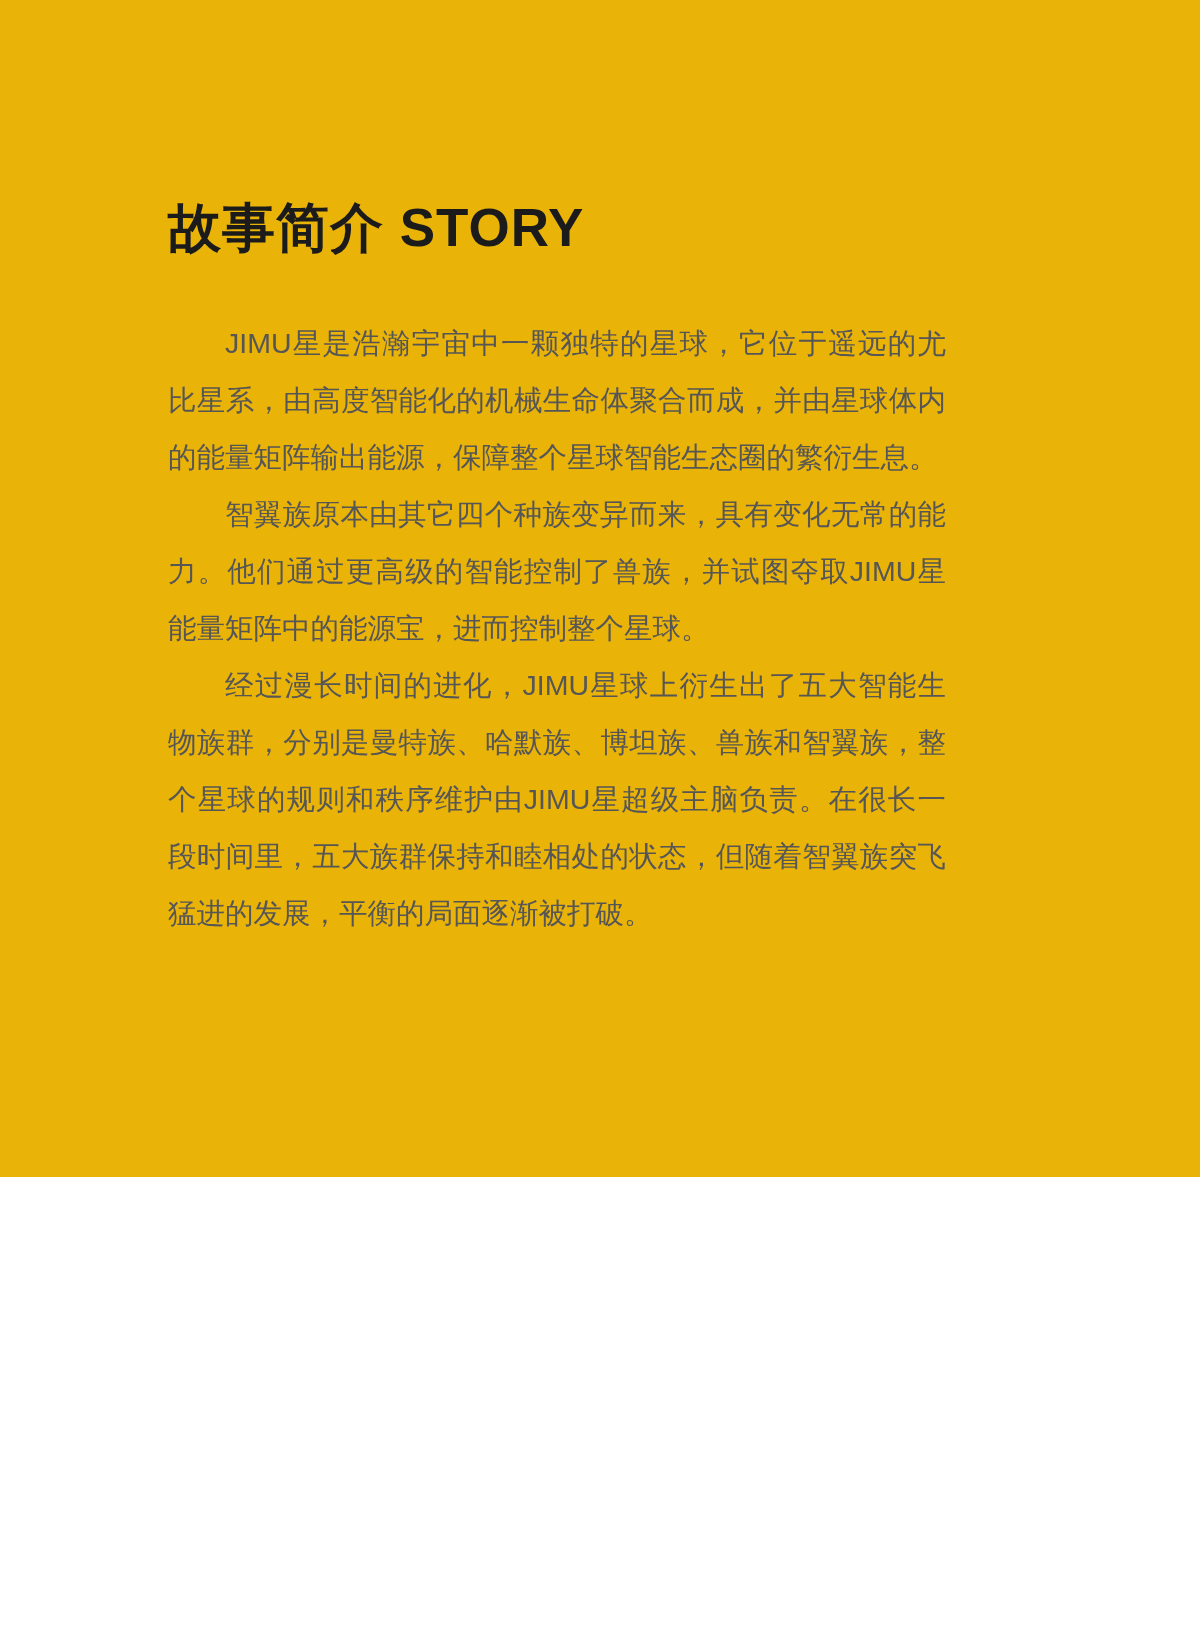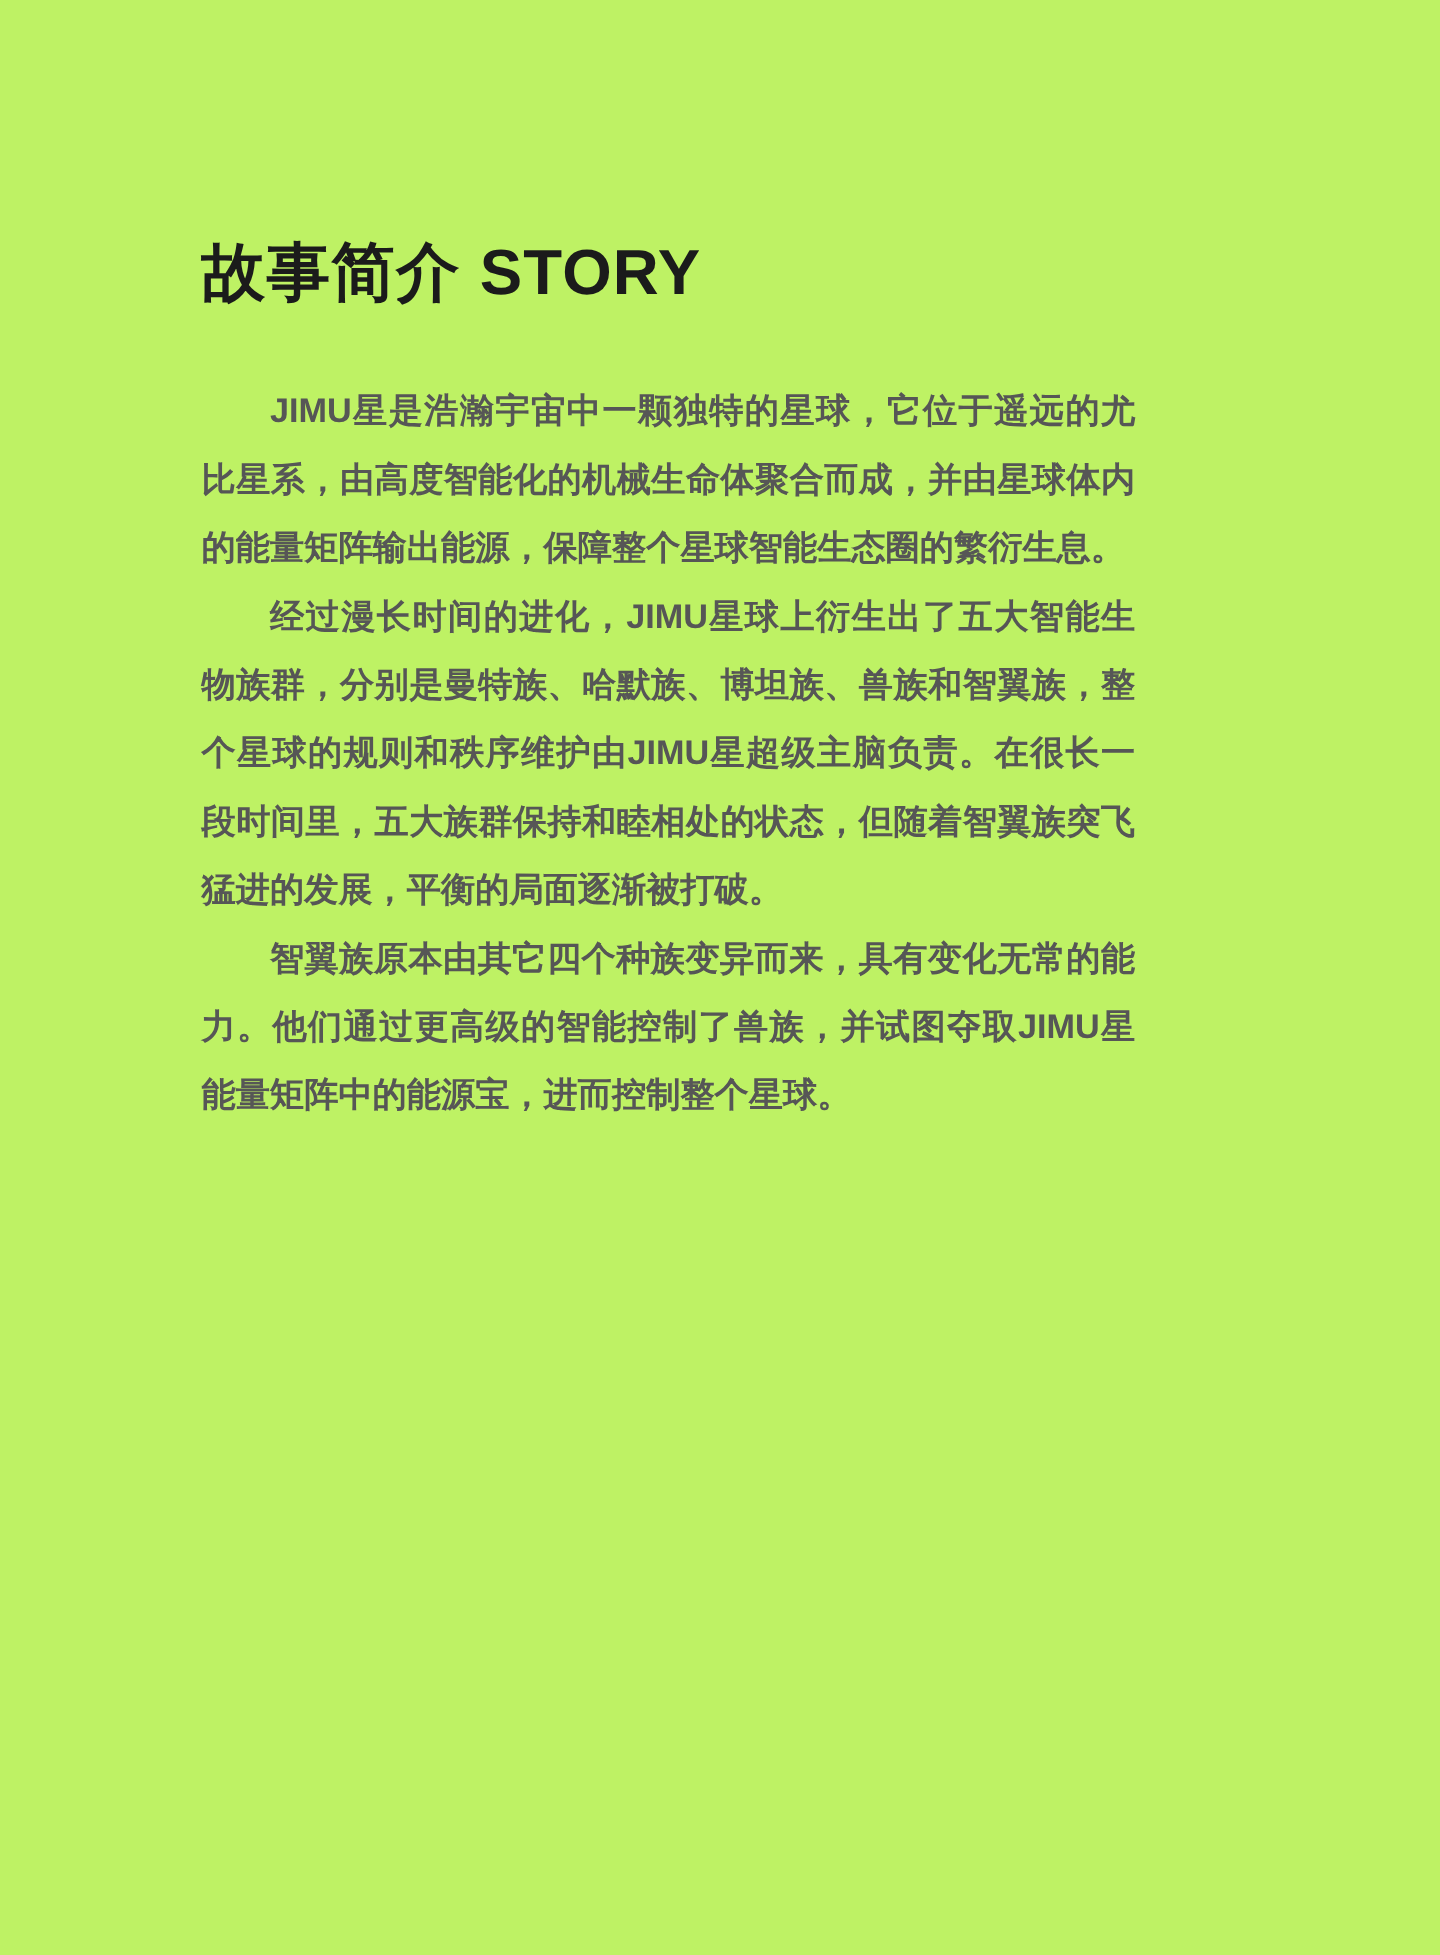--- a/index.html
+++ b/index.html
@@ -3,22 +3,22 @@
   <meta charset="utf-8">
   <style>
     html, body {
       margin: 0;
       padding: 0;
       background: #ffffff;
     }
     .page {
       position: relative;
       width: 1200px;
-      height: 1629px;
-      background: #bef264;
+      height: 1177px;
+      background: #eab308;
       overflow: hidden;
       font-family: "Liberation Sans", "DejaVu Sans", sans-serif;
     }
     .content {
       position: absolute;
       left: 168px;
       top: 197px;
       width: 778px;
     }
     .doc-title {
@@ -34,28 +34,27 @@
       margin-top: 56px;
     }
     .story p {
       margin: 0;
       font-size: 28.5px;
       line-height: 57px;
       color: #565656;
       text-align: justify;
       text-indent: 2em;
       word-break: break-all;
-      font-weight: bold;
     }
   </style>
 </head>
 <body>
 
 <div class="page">
   <div class="content">
     <h1 class="doc-title">故事简介 STORY</h1>
     <div class="story">
       <p>JIMU星是浩瀚宇宙中一颗独特的星球，它位于遥远的尤比星系，由高度智能化的机械生命体聚合而成，并由星球体内的能量矩阵输出能源，保障整个星球智能生态圈的繁衍生息。</p>
+      <p>智翼族原本由其它四个种族变异而来，具有变化无常的能力。他们通过更高级的智能控制了兽族，并试图夺取JIMU星能量矩阵中的能源宝，进而控制整个星球。</p>
       <p>经过漫长时间的进化，JIMU星球上衍生出了五大智能生物族群，分别是曼特族、哈默族、博坦族、兽族和智翼族，整个星球的规则和秩序维护由JIMU星超级主脑负责。在很长一段时间里，五大族群保持和睦相处的状态，但随着智翼族突飞猛进的发展，平衡的局面逐渐被打破。</p>
-      <p>智翼族原本由其它四个种族变异而来，具有变化无常的能力。他们通过更高级的智能控制了兽族，并试图夺取JIMU星能量矩阵中的能源宝，进而控制整个星球。</p>
     </div>
   </div>
 </div>
 
 </body></html>

